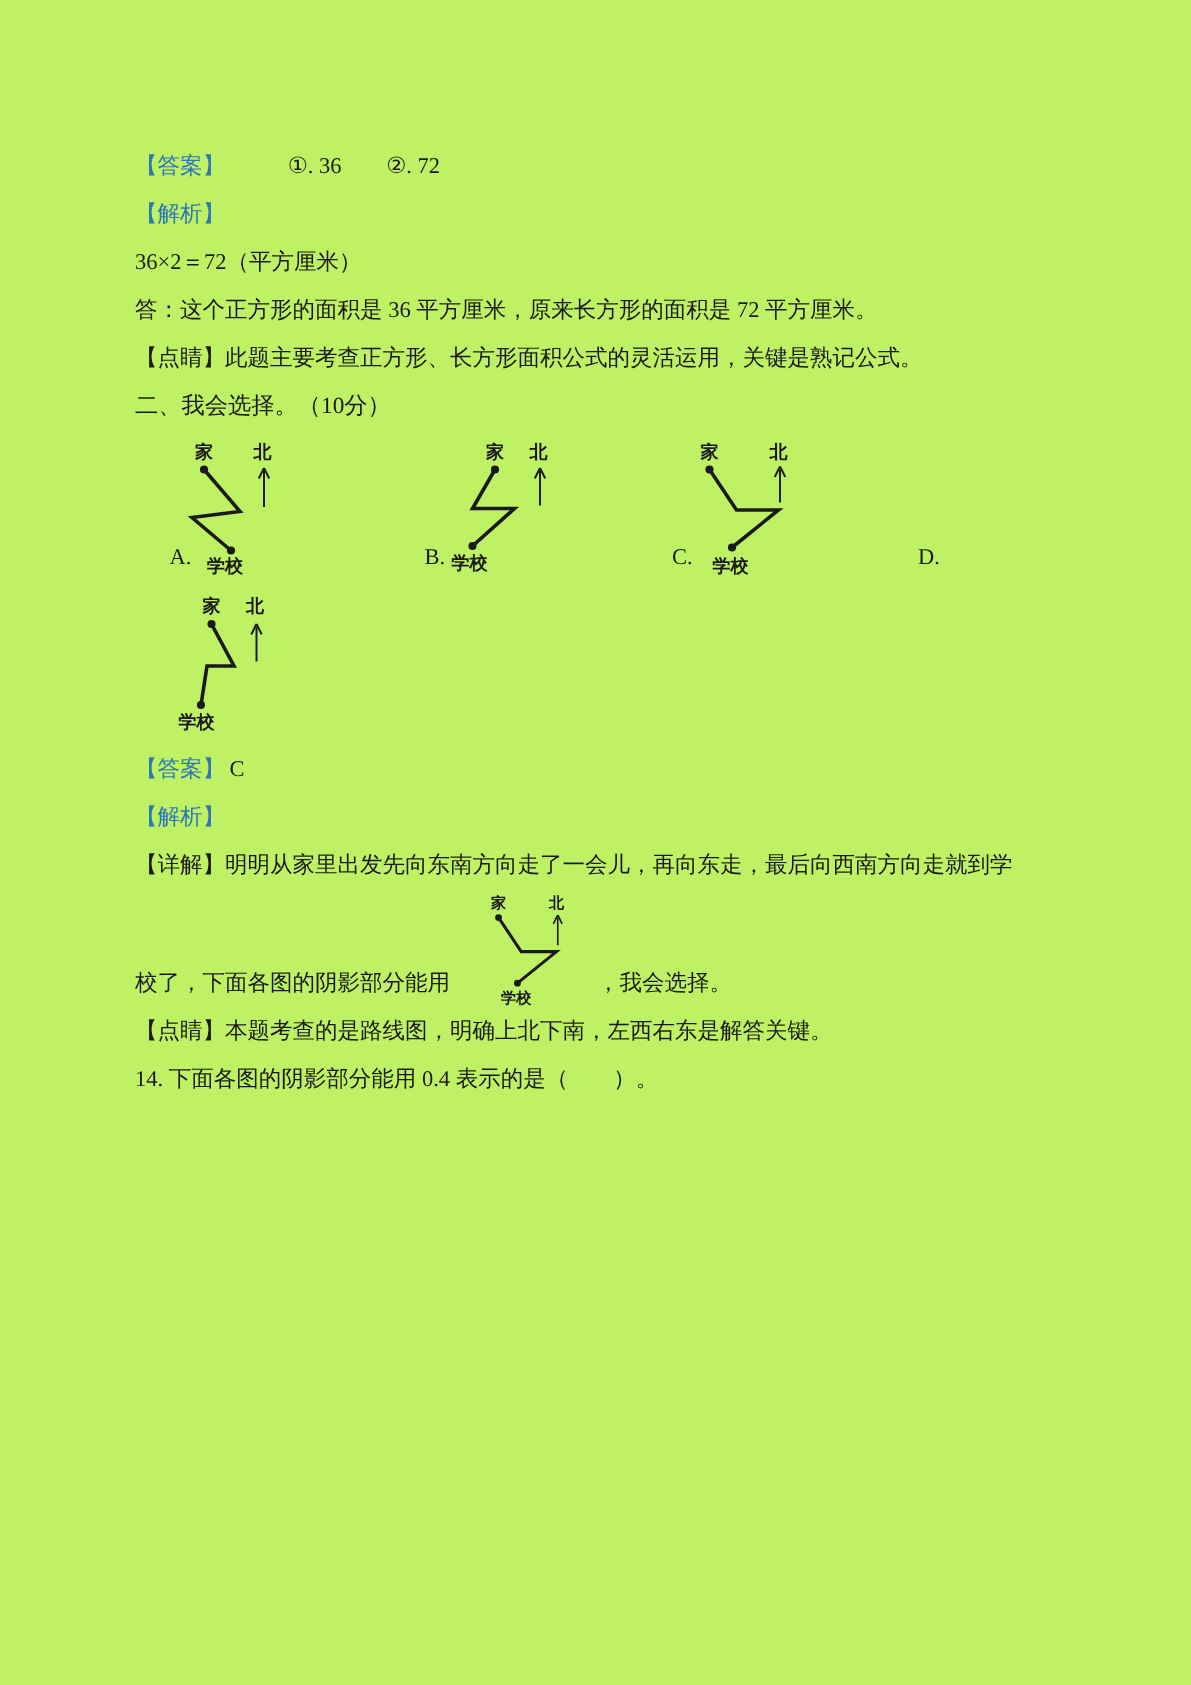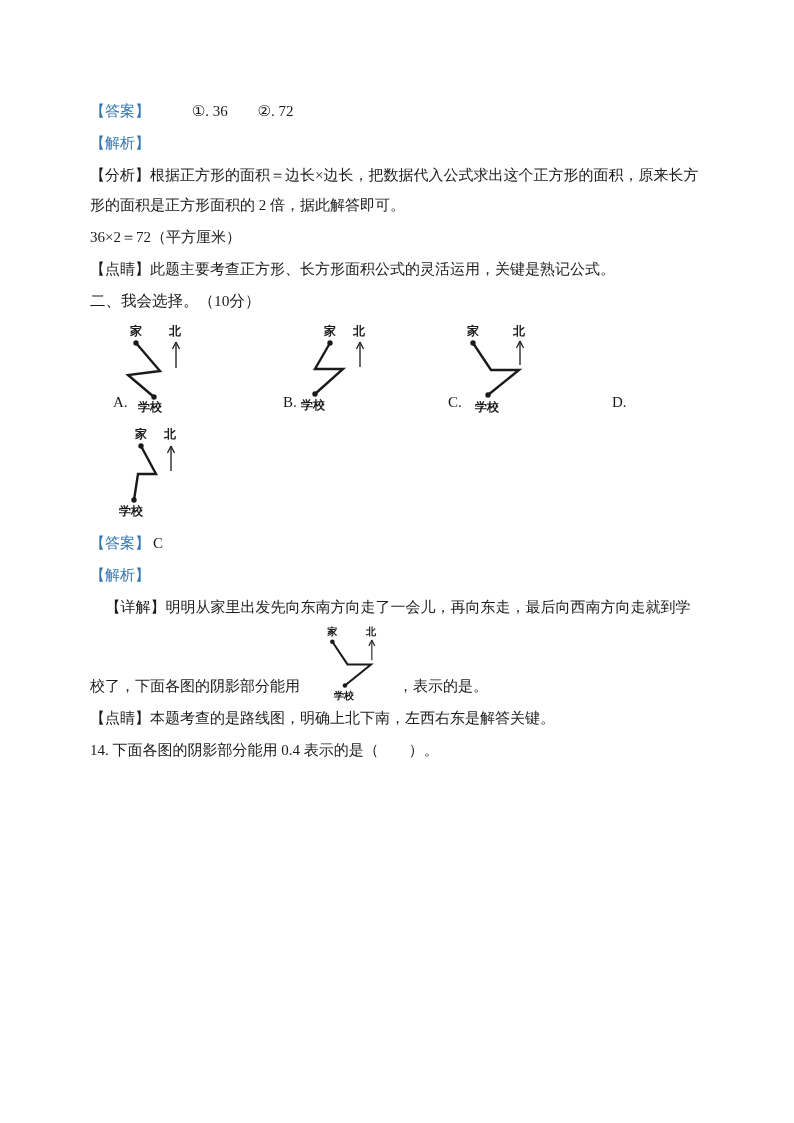--- a/index.html
+++ b/index.html
@@ -1,28 +1,28 @@
 <!DOCTYPE html>
 <html><head>
 <meta charset="utf-8">
 <style>
   html,body{margin:0;padding:0;background:#e8e8e8;}
   .page{
-    position:relative;width:794px;height:1123px;margin:0 auto;background:#ffffff;
+    position:relative;width:794px;height:1123px;margin:0 auto;background:#bef264;
     font-family:"Liberation Serif","DejaVu Serif","DejaVu Sans",serif;
     color:#1a1a1a;font-size:15px;overflow:hidden;
   }
   .content{padding:96px 88px 0 90px;}
   p{margin:0 0 2px 0;line-height:30px;}
   .blue{color:#2E75B6;}
   .bold-head{font-weight:normal;font-size:15.5px;}
   .ans-gap1{margin-left:38px;}
   .ans-gap2{margin-left:26px;}
   .ans-letter{margin-left:3px;}
-  .nowrap{white-space:nowrap;text-align:center;}
+  .nowrap{white-space:nowrap;}
   
   .options{position:relative;height:206px;margin-top:6px;}
   .opt-svg{position:absolute;width:100px;height:95px;}
   .opt-svg svg{width:100%;height:100%;display:block;}
   .opt-letter{position:absolute;line-height:16px;}
   .d-label{font-family:"Liberation Serif","DejaVu Serif",serif;font-size:12px;font-weight:bold;fill:#1a1a1a;}
   
   .detail-line{display:flex;align-items:flex-end;line-height:30px;margin-bottom:2px;}
   .route-inline{display:inline-block;width:84px;height:80px;margin:0 6px -3px 8px;}
   .route-inline svg{width:100%;height:100%;display:block;}
@@ -34,22 +34,22 @@
   <div class="content">
 
     <p>
       <span class="blue">【答案】</span>
       <span class="ans-gap1">①. 36</span>
       <span class="ans-gap2">②. 72</span>
     </p>
     <p>
       <span class="blue">【解析】</span>
     </p>
-    <p>【分析】根据正方形的面积＝边长×边长，把数据代入公式求出这个正方形的面积，原来长方形的面积是正方形面积的 2 倍，据此解答即可。</p>
     <p>36×2＝72（平方厘米）</p>
+    <p>答：这个正方形的面积是 36 平方厘米，原来长方形的面积是 72 平方厘米。</p>
     <p>【点睛】此题主要考查正方形、长方形面积公式的灵活运用，关键是熟记公式。</p>
 
     <p class="bold-head">二、我会选择。（10分）</p>
 
 
     <div class="options">
       <div class="opt-svg" style="left:13px;top:0;">
           <svg viewBox="0 0 100 95">
             <line x1="73" y1="46" x2="73" y2="22" stroke="#1a1a1a" stroke-width="1.3"></line>
             <line x1="69.5" y1="27" x2="73" y2="20" stroke="#1a1a1a" stroke-width="1.3"></line>
@@ -122,20 +122,20 @@
             <line x1="72.5" y1="26" x2="76" y2="19" stroke="#1a1a1a" stroke-width="1.3"></line>
             <line x1="79.5" y1="26" x2="76" y2="19" stroke="#1a1a1a" stroke-width="1.3"></line>
             <polyline points="29,21 47,48 75,48 44,73" fill="none" stroke="#1a1a1a" stroke-width="2.4" stroke-linejoin="miter"></polyline>
             <circle cx="29" cy="21" r="2.7" fill="#1a1a1a"></circle>
             <circle cx="44" cy="73" r="2.7" fill="#1a1a1a"></circle>
             <text x="29" y="13" text-anchor="middle" class="d-label">家</text>
             <text x="75" y="13" text-anchor="middle" class="d-label">北</text>
             <text x="43" y="89" text-anchor="middle" class="d-label">学校</text>
           </svg>
         </span>
-      <span>，表示的是。</span>
+      <span>，我会选择。</span>
     </div>
     <p>【点睛】本题考查的是路线图，明确上北下南，左西右东是解答关键。</p>
 
     <p>14. 下面各图的阴影部分能用 0.4 表示的是（　　）。</p>
 
   </div>
 </div>
 
 </body></html>

